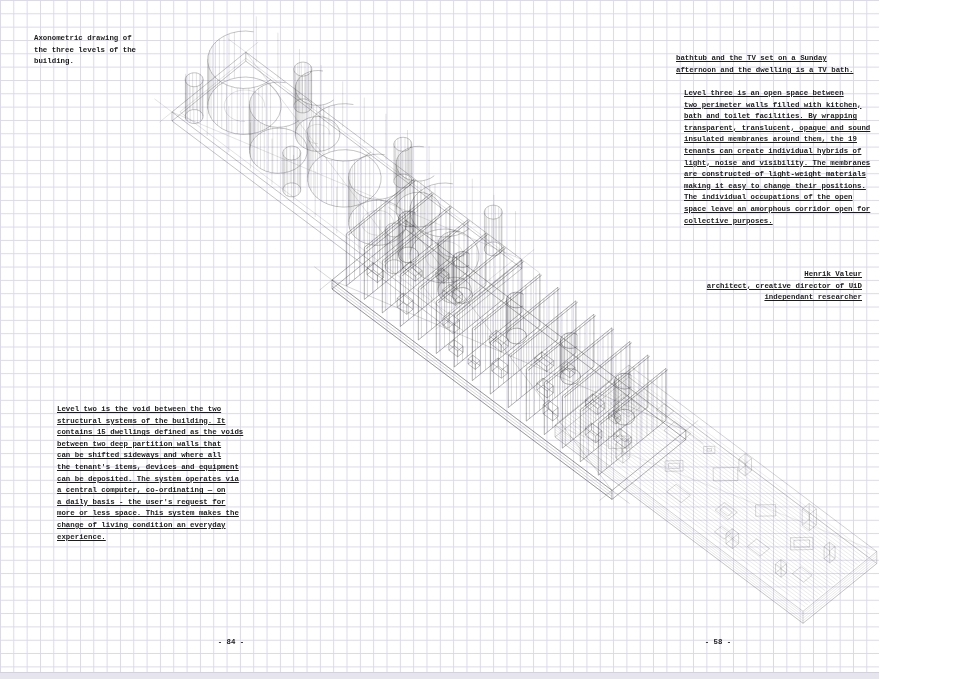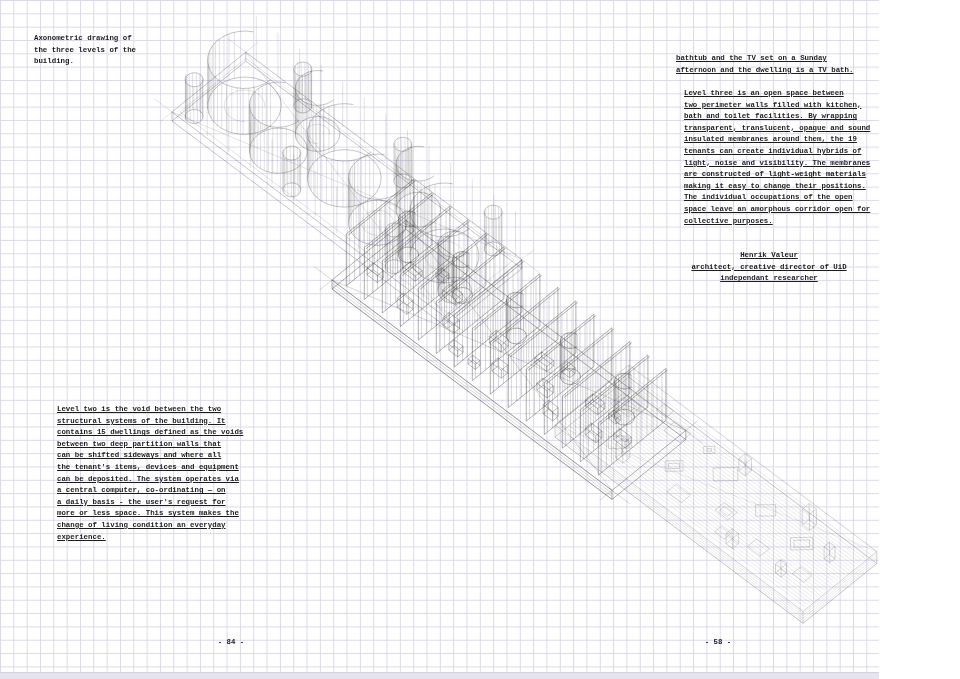--- a/index.html
+++ b/index.html
@@ -11,21 +11,21 @@
       linear-gradient(to bottom,#dbd8eb 1px,transparent 1px);
     background-size:13.33px 13.33px;
     font-family:"Liberation Mono","DejaVu Sans Mono",monospace;
   }
   .txt{
     position:absolute;white-space:pre;
     font-size:7.4px;line-height:11.6px;font-weight:700;
     color:#1c1c1c;letter-spacing:0;
   }
   .right-col{left:676px;width:186px;text-decoration:underline;}
-  .credit{text-align:center;}
+  .credit{text-align:right;margin-top:19px;}
   .pagenum{width:60px;text-align:center;}
   .drawing{position:absolute;left:0;top:0;width:960px;height:679px;}
   .drawing svg{display:block;}
   .page-edge{
     position:absolute;left:0;bottom:0;width:100%;height:6px;
     background:#e6e5ed;border-top:1px solid #d3d1df;
   }
 </style>
 </head>
 <body>

